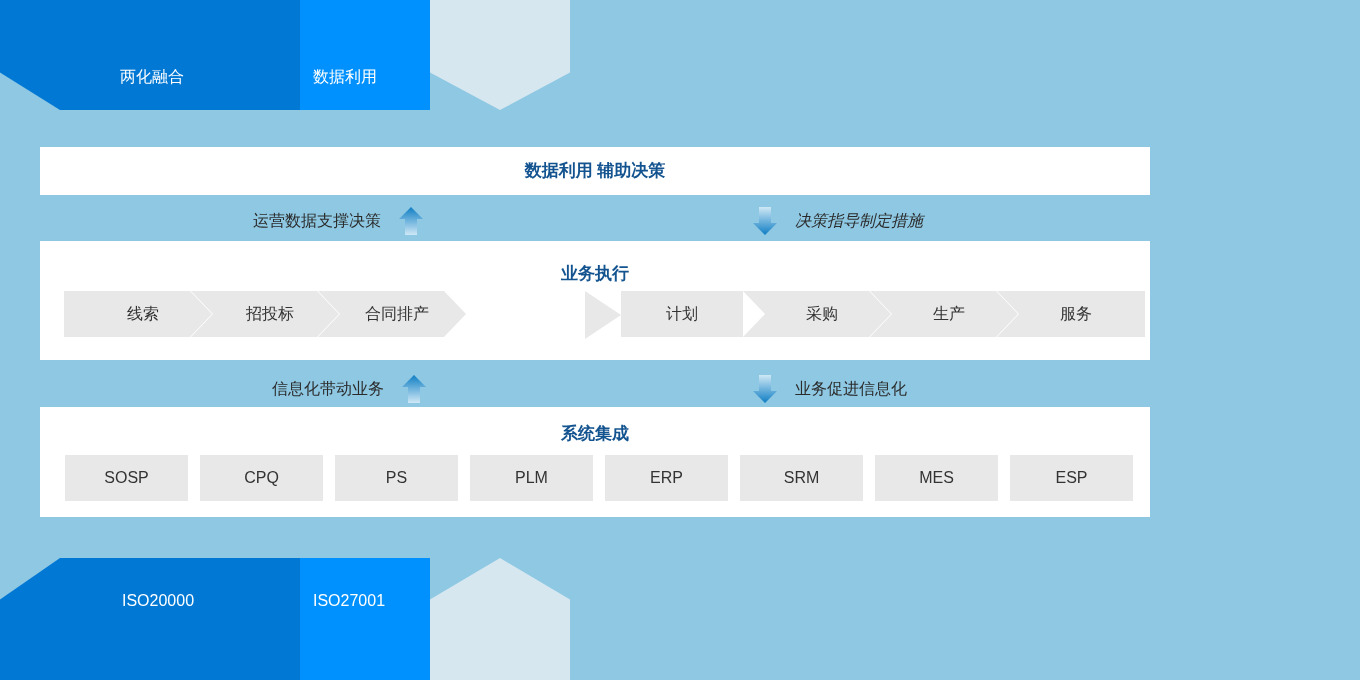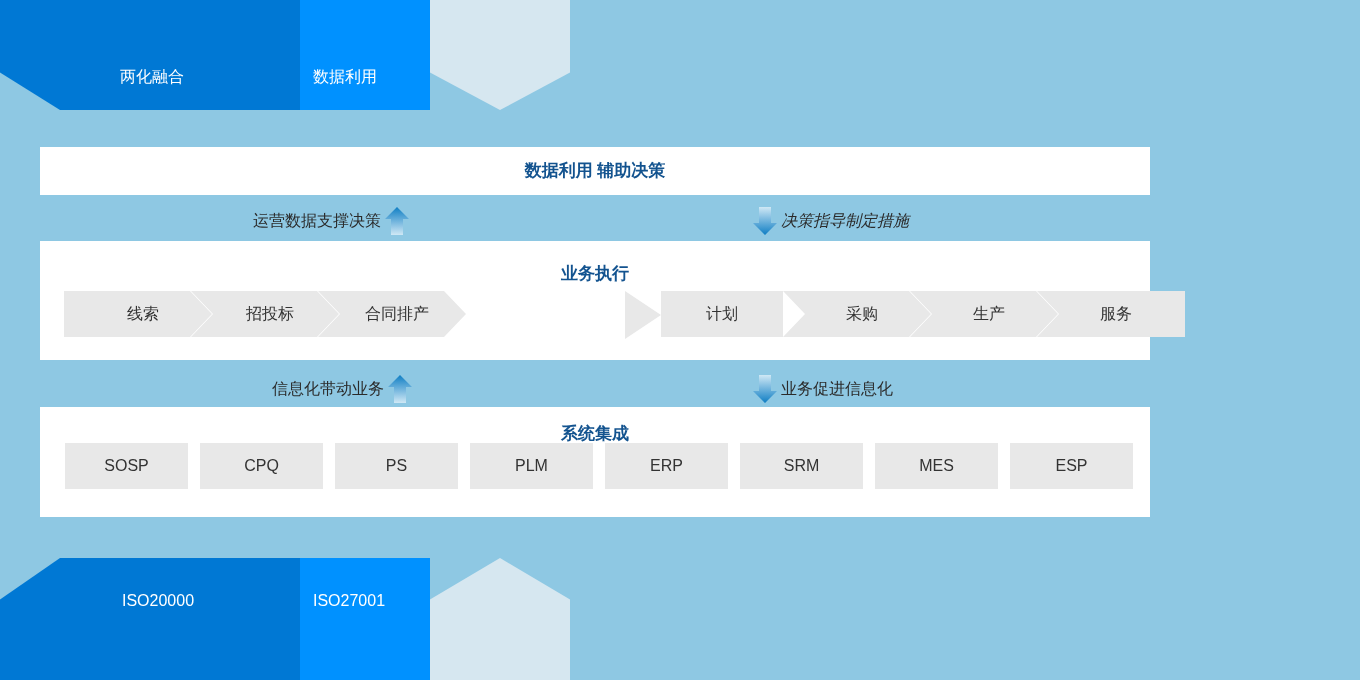--- a/index.html
+++ b/index.html
@@ -56,32 +56,32 @@
   }
   .panel-decision .panel-title{line-height:48px;}
   .panel-business .panel-title{padding-top:21px;}
   .panel-systems  .panel-title{padding-top:15px;}
 
   
   .connector{position:absolute;left:0;width:1360px;height:46px;}
   .conn1{top:198px;}
   .conn2{top:366px;}
 
-  .conn-item{position:absolute;display:flex;align-items:center;gap:3px;
+  .conn-item{position:absolute;display:flex;align-items:center;gap:17px;
              height:46px;white-space:nowrap;}
   .conn-left {left:253px;}
   .conn-right{left:752px;font-style:italic;}
   .conn-text{color:#2b2b2b;font-size:16px;}
 
   .arrow{width:26px;height:30px;display:block;}
 
   
   .chev-row{position:absolute;top:50px;height:48px;display:flex;}
   .chev-left {left:24px;}
-  .chev-right{left:545px;margin-left:40px;}
+  .chev-right{left:545px;}
 
   .chev{
     background:#e8e8e8;color:#333;font-size:16px;
     height:46px;display:flex;align-items:center;justify-content:center;
     position:relative;
   }
   .chev.first{
     clip-path:polygon(0 0,calc(100% - 22px) 0,100% 50%,calc(100% - 22px) 100%,0 100%);
   }
   .chev.mid{
@@ -97,21 +97,21 @@
   }
   .chev-label{position:relative;z-index:2;padding-left:10px;}
 
   
   .chev-head{
     width:36px;height:48px;background:#e8e8e8;
     clip-path:polygon(0 0,100% 50%,0 100%);
   }
 
   
-  .sys-row{position:absolute;top:36px;left:25px;display:flex;gap:12px;}
+  .sys-row{position:absolute;top:48px;left:25px;display:flex;gap:12px;}
   .sys-box{
     width:123px;height:46px;background:#e8e8e8;color:#333;
     font-size:16px;display:flex;align-items:center;justify-content:center;
   }
 </style>
 </head>
 <body>
 
 <div class="banner banner-top">
   <div class="band t-b3"></div>

